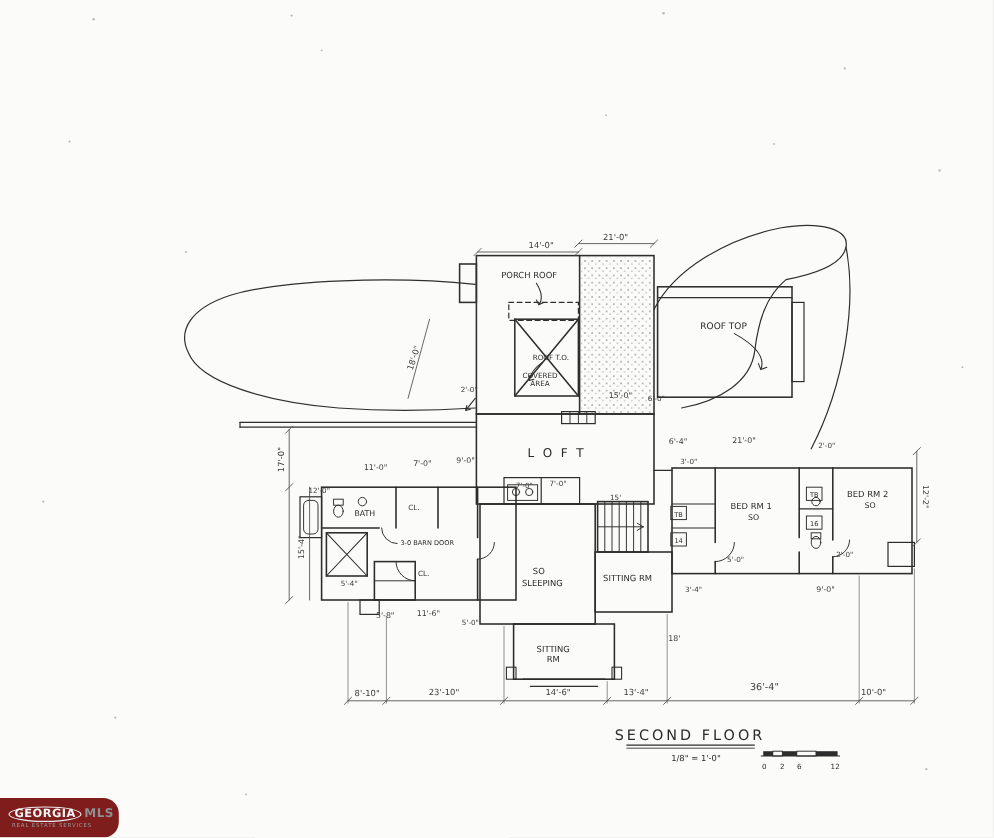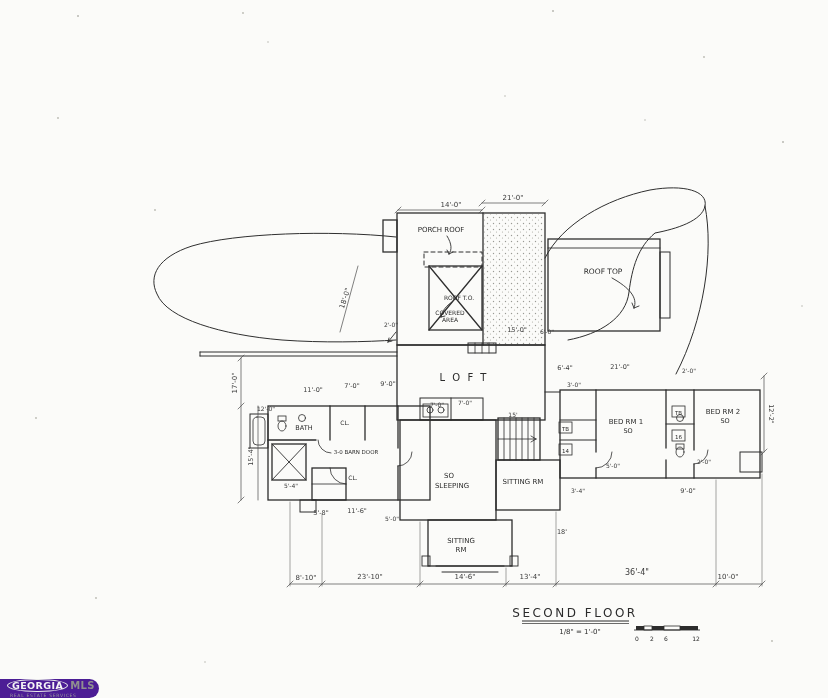--- a/index.html
+++ b/index.html
@@ -9,22 +9,22 @@
     font-family:"DejaVu Sans",sans-serif;
   }
   svg{position:absolute;inset:0;display:block;}
   svg text{
     font-family:"DejaVu Sans",sans-serif;
     fill:#2b2b2b;
   }
   .dimtext{fill:#3a3a3a;}
   
   .wm{
-    position:absolute;left:0;bottom:0;width:99px;height:19px;
-    background:#4c1d95;border-radius:0 13px 13px 0;
+    position:absolute;left:0;bottom:0;width:99px;height:33px;
+    background:#7f1d1d;border-radius:0 13px 13px 0;
     display:flex;flex-direction:column;justify-content:center;
     padding:2px 4px 2px 7px;box-sizing:border-box;
   }
   .wm-row{display:flex;align-items:center;line-height:1;}
   .wm-georgia{
     color:#f5f5f5;font-size:9.5px;font-weight:bold;letter-spacing:.4px;
     border:1px solid #e9e9e9;border-radius:50%;padding:1px 4px;
   }
   .wm-mls{color:#8f8f8f;font-size:10px;font-weight:bold;margin-left:2px;letter-spacing:.4px;text-align:center;}
   .wm-tag{color:#9b9b9b;font-size:4.5px;letter-spacing:.7px;margin-top:1px;margin-left:3px;}

